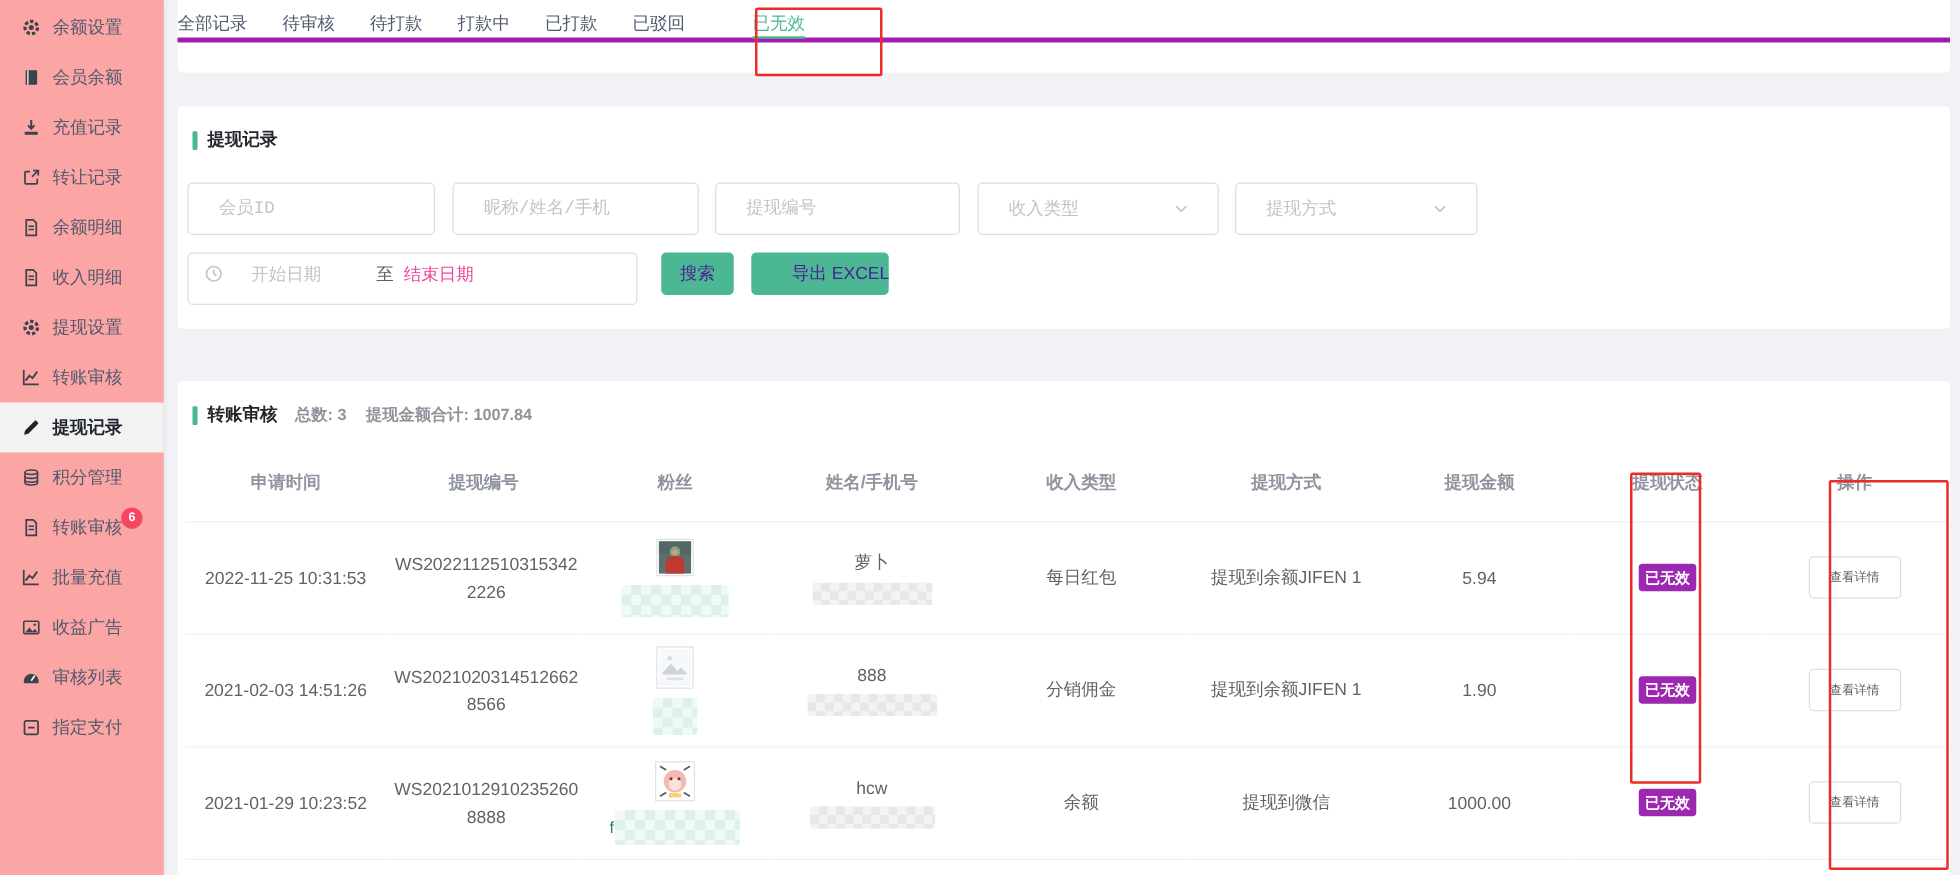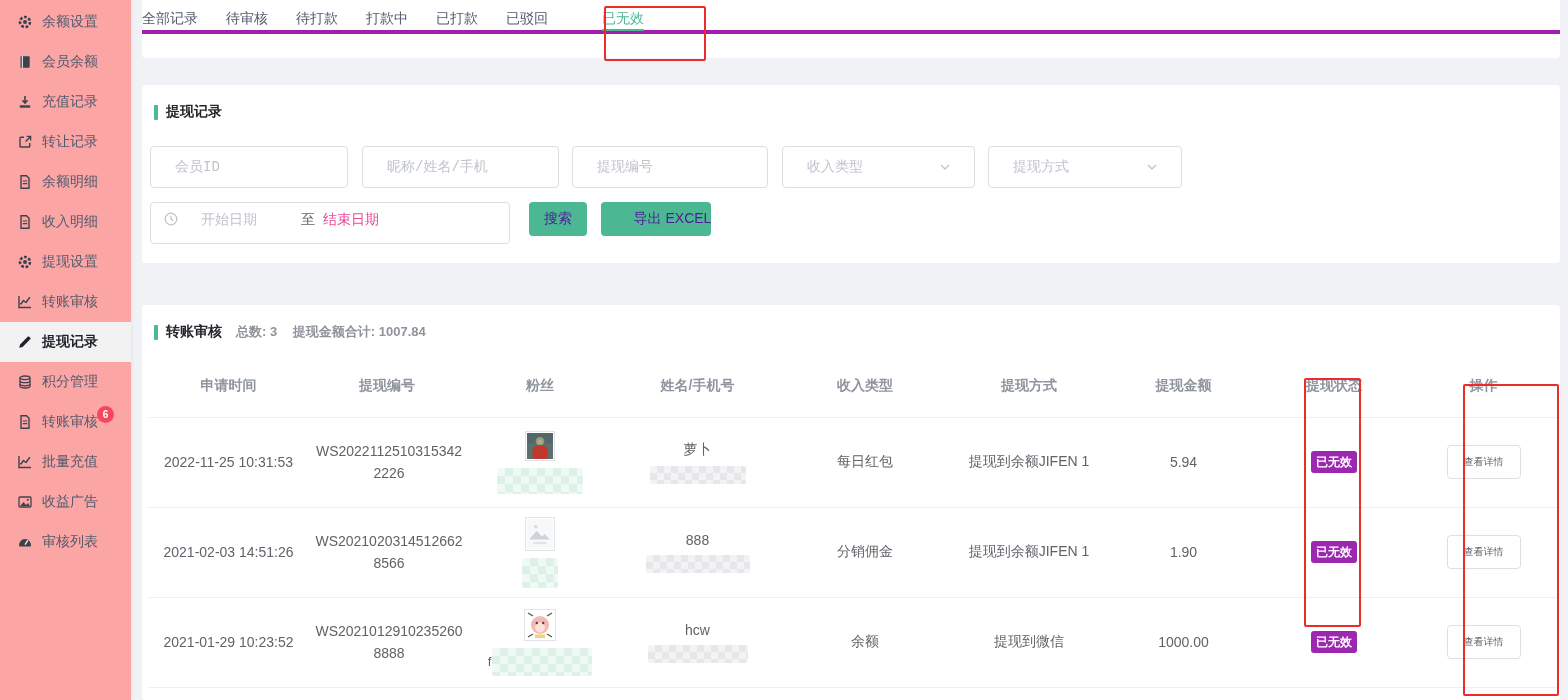--- a/index.html
+++ b/index.html
@@ -241,20 +241,29 @@
   <div class="side-item">
     <span class="ic">
         <svg viewBox="0 0 16 16">
           <path d="M2.2 12.6a6 6 0 1 1 11.6 0z" fill="currentColor"></path>
           <path d="M8 10.6l2.8-4.2" stroke="#fff" stroke-width="1.2"></path>
         </svg>
       </span>
     <span>审核列表</span>
   </div>
 
+  <div class="side-item">
+    <span class="ic">
+        <svg viewBox="0 0 16 16">
+          <rect x="2.6" y="2.6" width="10.8" height="10.8" rx="1.4" fill="none" stroke="currentColor" stroke-width="1.4"></rect>
+          <path d="M5.4 8h5.2" stroke="currentColor" stroke-width="1.4"></path>
+        </svg>
+      </span>
+    <span>指定支付</span>
+  </div>
 
 </div>
 
 <div class="card tabs-card">
   <div class="tabs-row">
     <div class="tab">全部记录</div>
     <div class="tab">待审核</div>
     <div class="tab">待打款</div>
     <div class="tab">打款中</div>
     <div class="tab">已打款</div>

